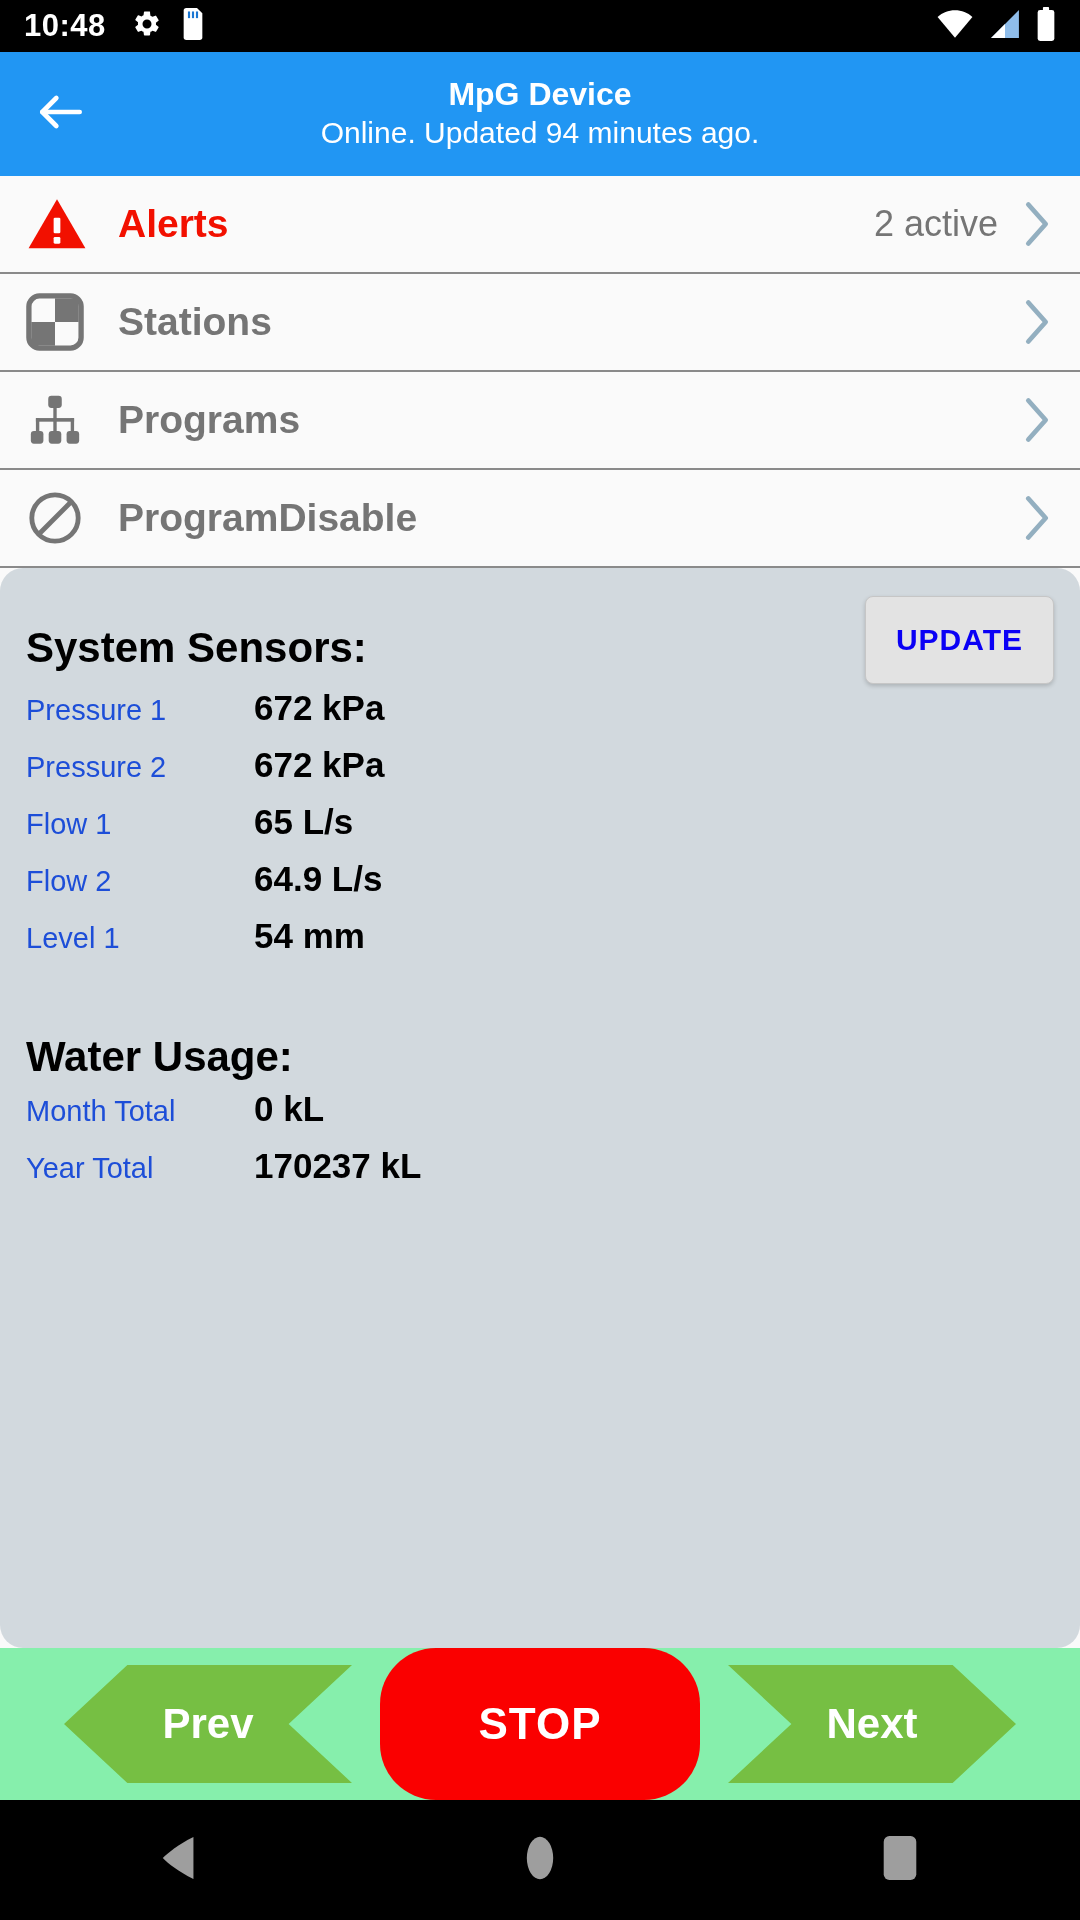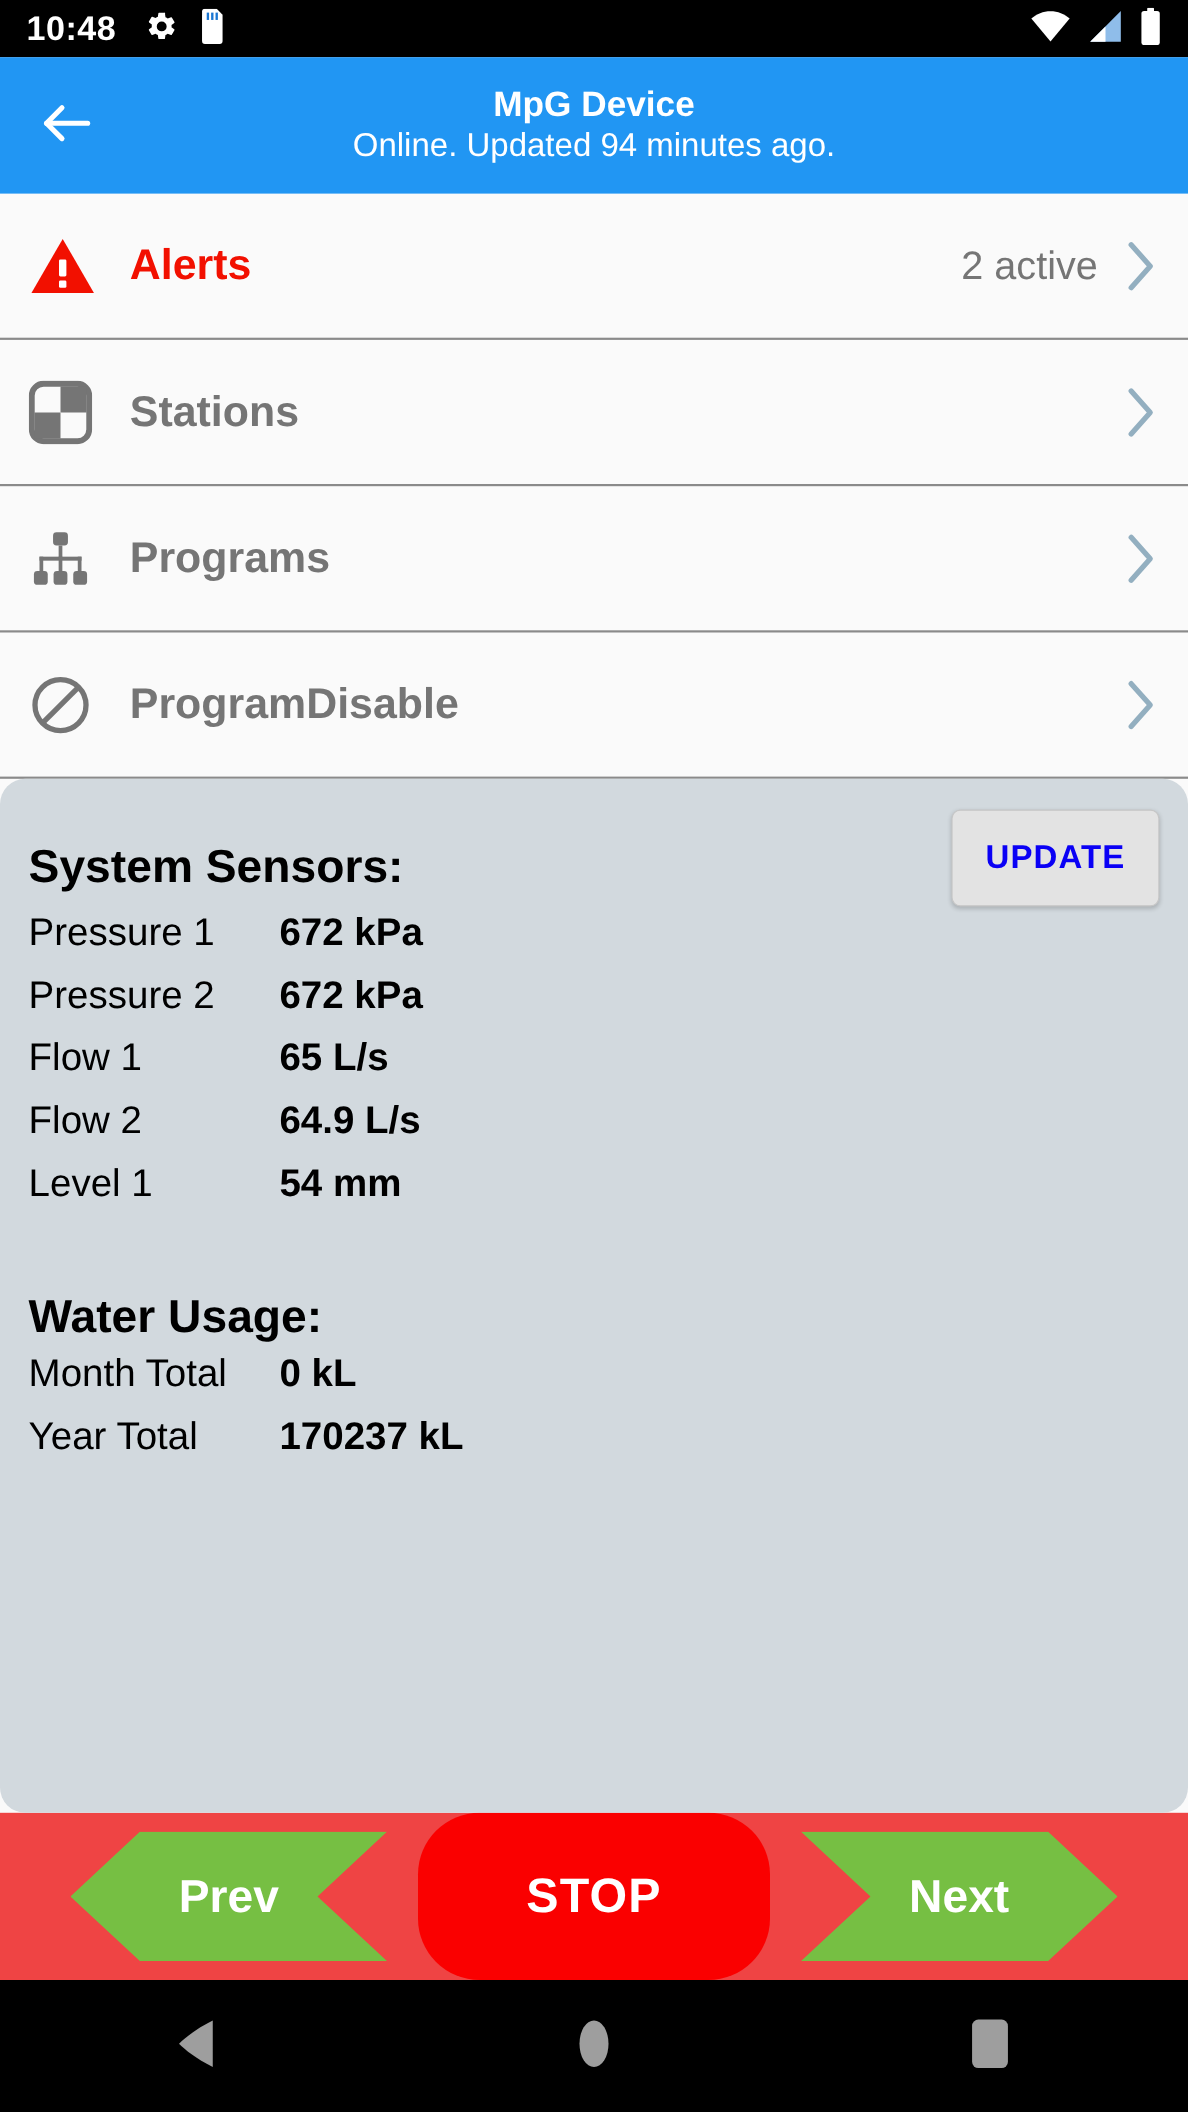--- a/index.html
+++ b/index.html
@@ -34,21 +34,21 @@
     position:absolute; left:0; right:0; top:0; bottom:0;
     display:flex; flex-direction:column; align-items:center; justify-content:center;
     pointer-events:none;
   }
   .appbar-title { font-size:32px; font-weight:bold; line-height:1.15; }
   .appbar-sub { font-size:30px; font-weight:400; line-height:1.3; margin-top:0; }
 
   
   .list { background:#FAFAFA; flex:0 0 auto; }
   .row {
-    height:133px; display:flex; align-items:center; padding:0 26px;
+    height:98px; display:flex; align-items:center; padding:0 26px;
     border-bottom:2px solid #8A8A8A; position:relative; cursor:pointer;
   }
   .row-icon { width:76px; flex:0 0 76px; display:flex; align-items:center; justify-content:flex-start; }
   .row-label { font-size:39px; font-weight:bold; color:#757575; margin-left:16px; }
   .row.alert .row-label { color:#F21000; }
   .row-spacer { flex:1; }
   .row-value { font-size:36px; color:#757575; margin-right:22px; }
   .chev { flex:0 0 auto; display:flex; align-items:center; }
 
   
@@ -60,27 +60,27 @@
   .panel-title { font-size:42px; font-weight:bold; color:#000; margin-top:28px; }
   .panel-head-spacer { flex:1; }
   .update-btn {
     background:#E3E3E3; border:1px solid #C6C6C6; border-radius:8px;
     padding:26px 30px; font-size:30px; font-weight:bold; color:#0A00F5;
     letter-spacing:1px; cursor:pointer;
     box-shadow:0 2px 4px rgba(0,0,0,.18);
   }
   .kv-list { margin-top:4px; }
   .kv { display:flex; align-items:baseline; height:57px; }
-  .kv-key { font-size:35px; color:#000000; width:228px; flex:0 0 228px; }
+  .kv-key { font-size:29px; color:#1d4ed8; width:228px; flex:0 0 228px; }
   .kv-val { font-size:35px; font-weight:bold; color:#000; }
   .section-title { font-size:42px; font-weight:bold; color:#000; margin-top:60px; margin-bottom:8px; }
 
   
   .btnbar {
-    background:#ef4444; flex:0 0 150px;
+    background:#86efac; flex:0 0 150px;
     display:flex; align-items:center; justify-content:center; gap:28px;
     padding:0 20px;
   }
   .chevbtn {
     position:relative; width:288px; height:118px;
     background:#76BF43; display:flex; align-items:center; justify-content:center;
     color:#fff; font-size:42px; font-weight:bold; cursor:pointer;
   }
   .chevbtn.prev { clip-path:polygon(22% 0,100% 0,78% 50%,100% 100%,22% 100%,0 50%); }
   .chevbtn.next { clip-path:polygon(0 0,78% 0,100% 50%,78% 100%,0 100%,22% 50%); }

